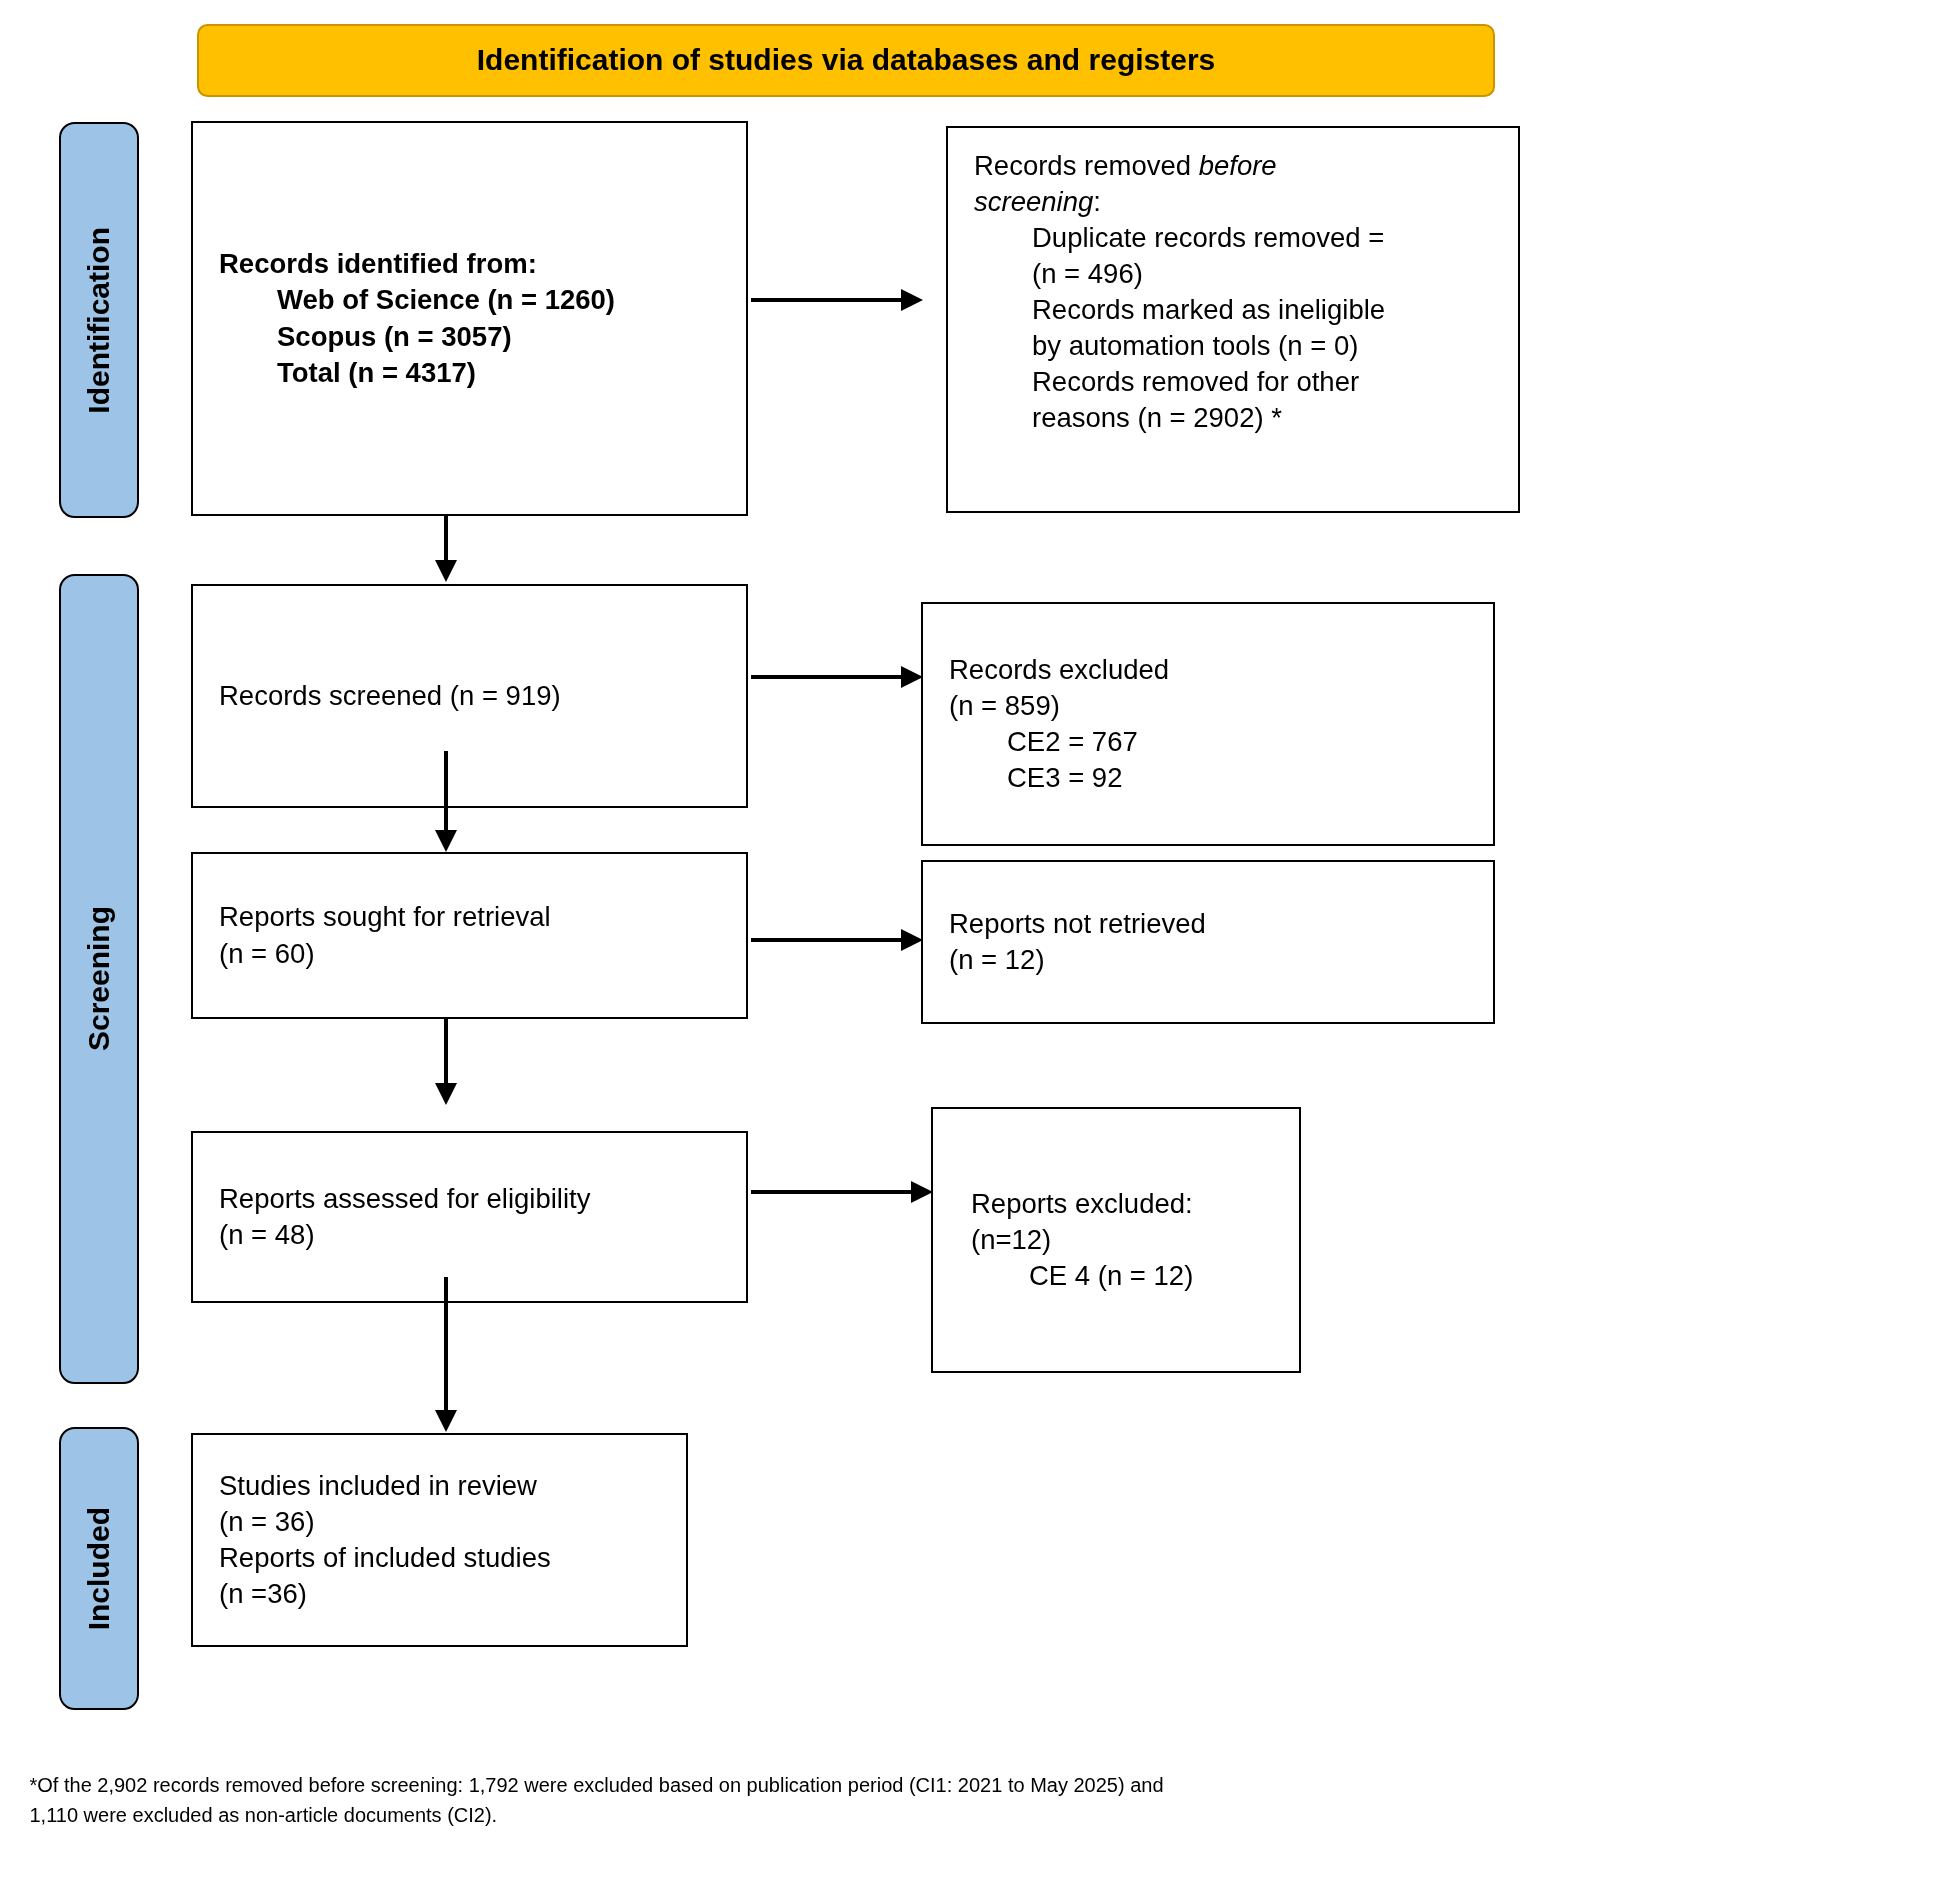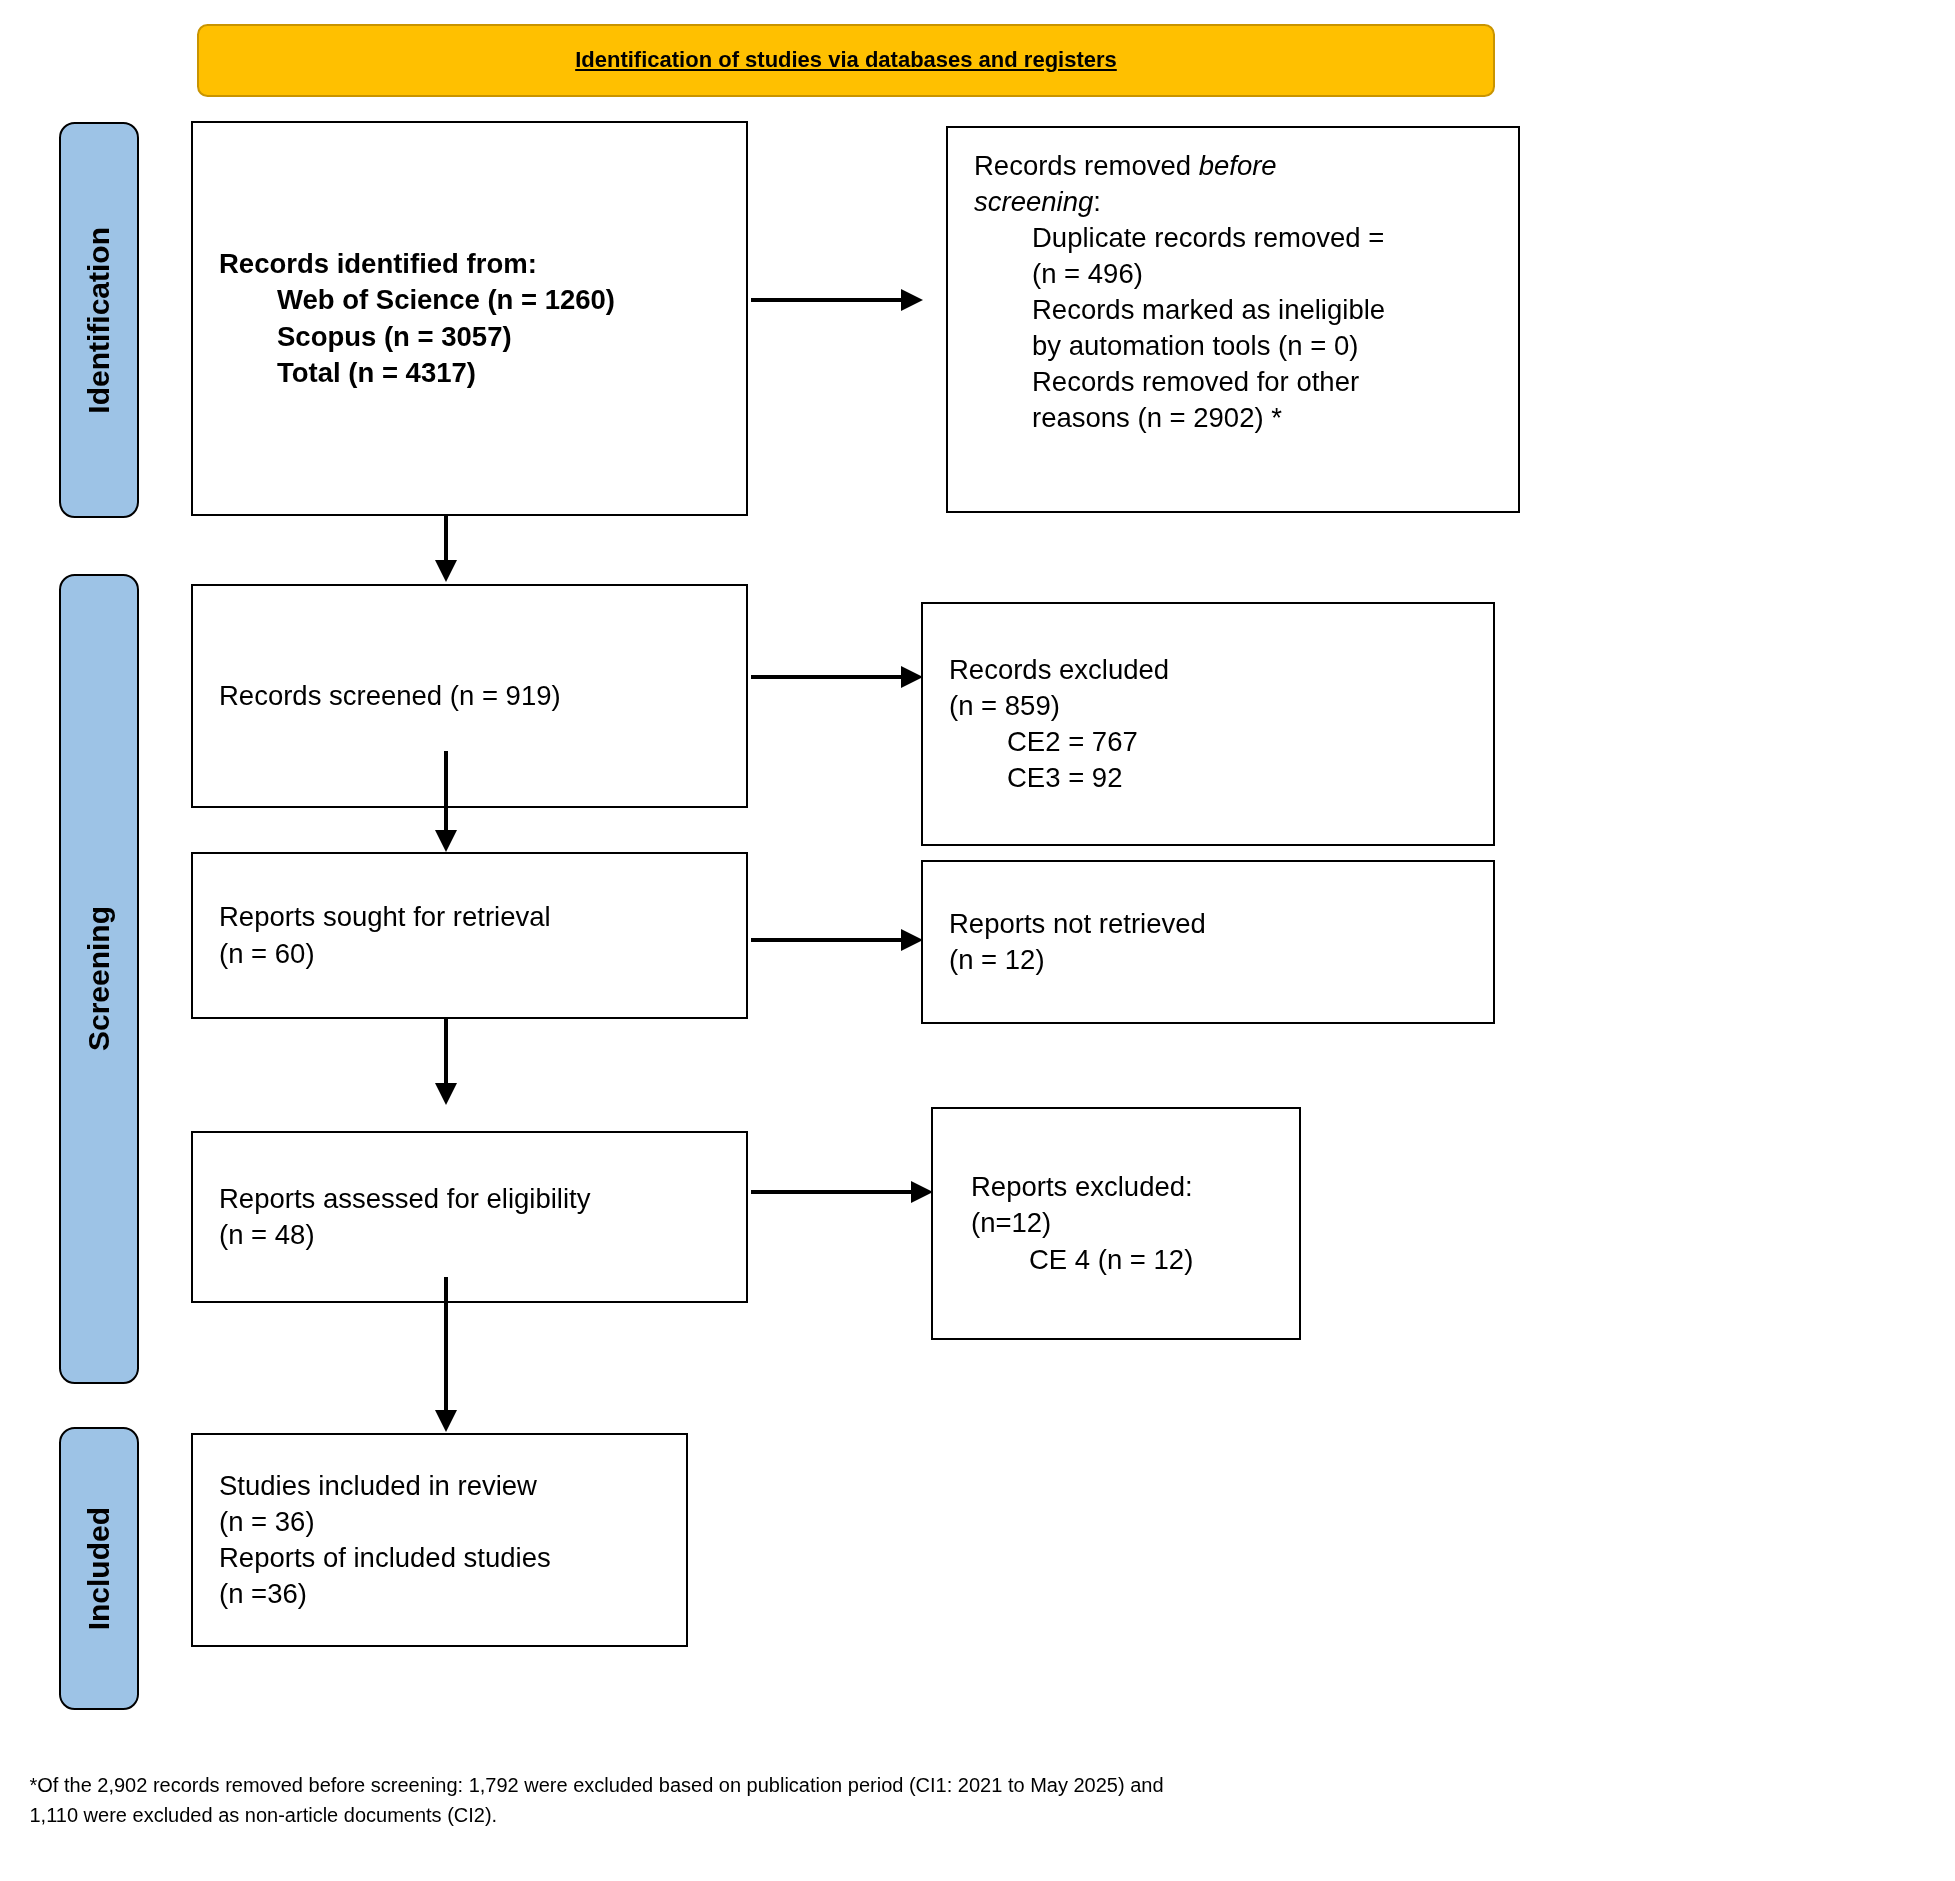--- a/index.html
+++ b/index.html
@@ -7,21 +7,21 @@
   .canvas {
     position:relative; width:1955px; height:1882px; background:#ffffff;
     font-family:"Liberation Sans", sans-serif; color:#000;
   }
 
   
   .banner {
     position:absolute; left:197px; top:23.6px; width:1298px; height:73px;
     background:#FFC000; border:2px solid #C99400; border-radius:10.5px;
     display:flex; align-items:center; justify-content:center;
-    font-size:22px; font-weight:bold; box-sizing:border-box;text-decoration:underline;
+    font-size:30px; font-weight:bold; box-sizing:border-box;
   }
 
   
   .rail {
     position:absolute; left:59px; width:80px;
     background:#9DC3E6; border:2px solid #000; border-radius:15.7px;
     display:flex; align-items:center; justify-content:center; box-sizing:border-box;
   }
   .rail-label {
     writing-mode:vertical-rl; transform:rotate(180deg);
@@ -41,21 +41,21 @@
   .line { white-space:nowrap; }
   .indent { padding-left:58px; }
 
   .box-identified      { left:191px;  top:121px;  width:557px; height:395px;font-weight:bold; }
   .box-removed         { left:946px; top:126px;  width:574px; height:387px; }
   .box-screened        { left:191px;  top:584px;  width:557px; height:224px; }
   .box-rec-excluded    { left:921px; top:602px;  width:574px; height:244px; }
   .box-sought          { left:191px;  top:852px; width:557px; height:167px; }
   .box-not-retrieved   { left:921px; top:860px; width:574px; height:164px; }
   .box-assessed        { left:191px;  top:1106px; width:557px; height:172px;margin-top:25px; }
-  .box-rep-excluded    { left:931px; top:1107px; width:370px; height:233px;padding-left:38px; }
+  .box-rep-excluded    { left:931px; top:1107px; width:370px; height:266px;padding-left:38px; }
   .box-included        { left:191px;  top:1433px; width:497px; height:214px; }
 
   
   .harrow { position:absolute; height:3.9px; background:#000; }
   .harrow .head {
     position:absolute; right:-21.6px; top:50%; transform:translateY(-50%);
     width:0; height:0; border-top:11px solid transparent;
     border-bottom:11px solid transparent; border-left:22px solid #000;
   }
   .varrow { position:absolute; width:3.9px; background:#000; z-index:5; }

